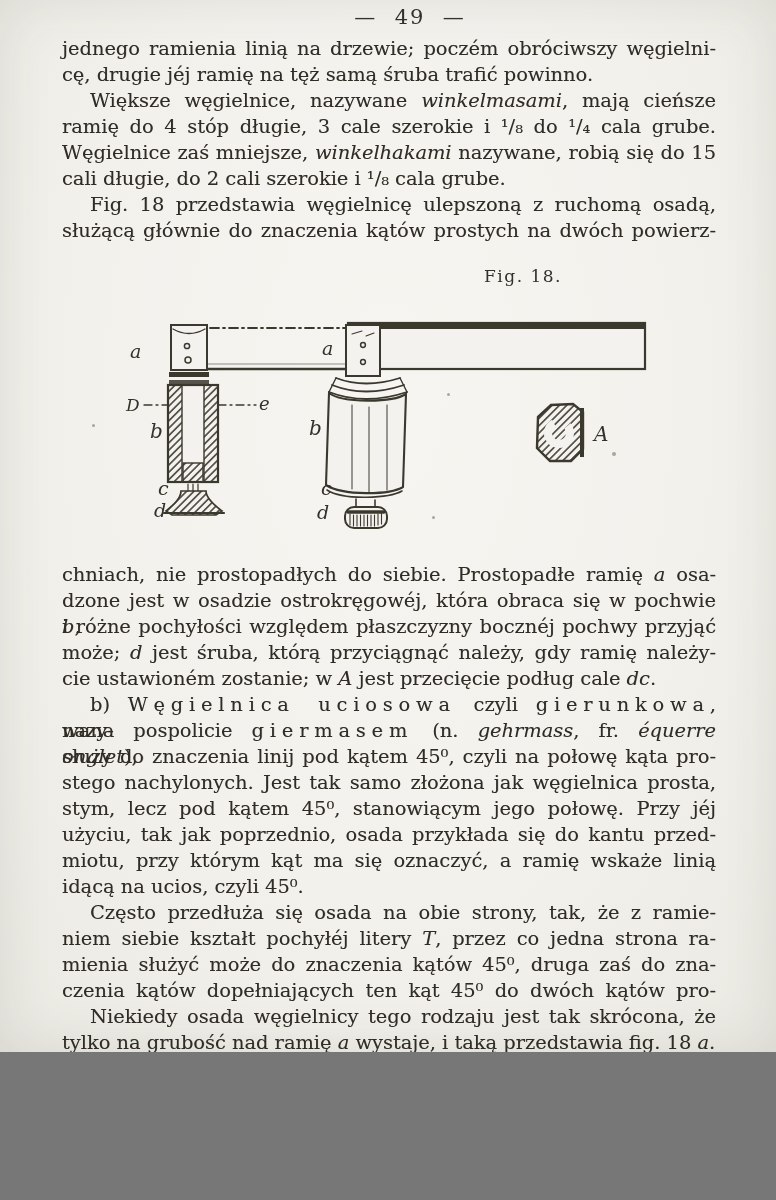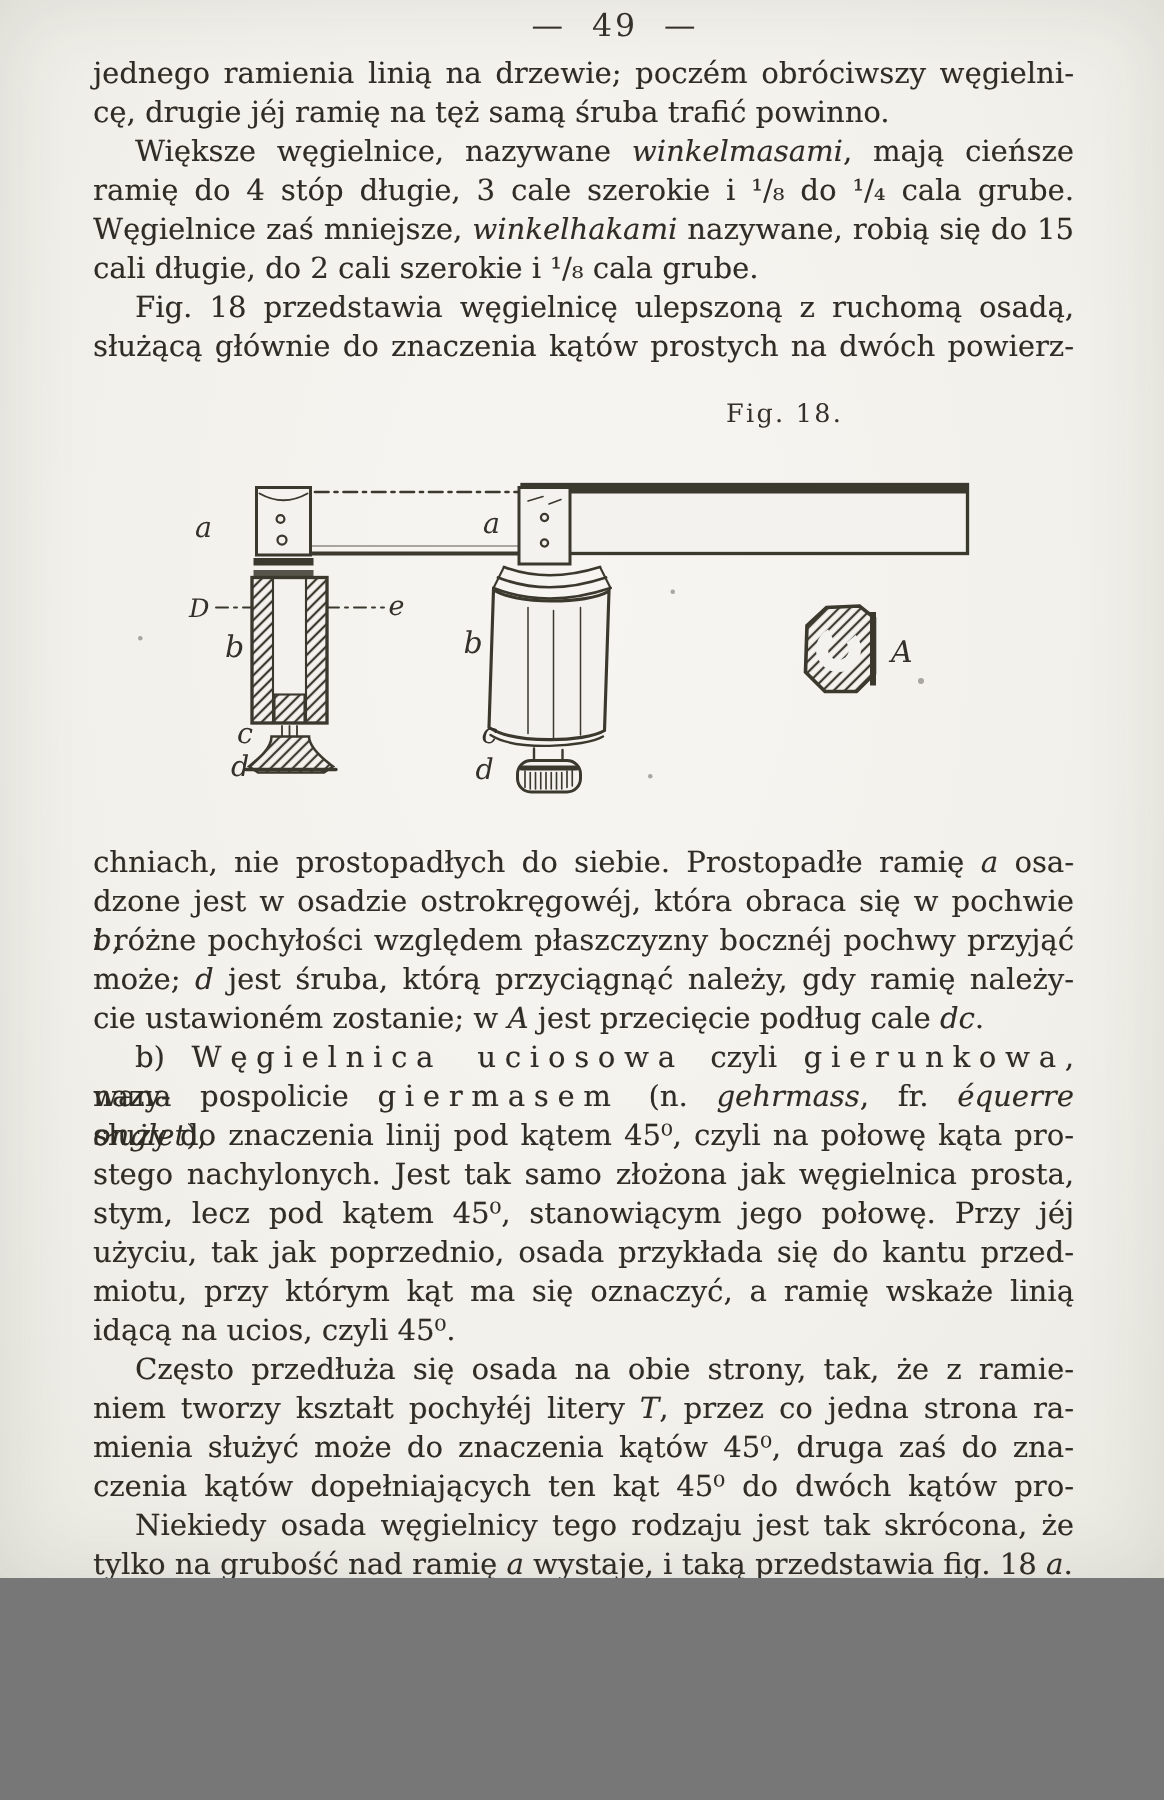--- a/index.html
+++ b/index.html
@@ -155,21 +155,21 @@
       <div class="line end"><span class="seg-n">cie ustawioném zostanie; w </span><span class="seg-i">A</span><span class="seg-n"> jest przecięcie podług cale </span><span class="seg-i">dc</span><span class="seg-n">.</span></div>
       <div class="line ind"><span class="seg-n">b) </span><span class="seg-sp">Węgielnica uciosowa</span><span class="seg-n"> czyli </span><span class="seg-sp">gierunkowa</span><span class="seg-n">, nazy-</span></div>
       <div class="line"><span class="seg-n">wana pospolicie </span><span class="seg-sp">giermasem</span><span class="seg-n"> (n. </span><span class="seg-i">gehrmass</span><span class="seg-n">, fr. </span><span class="seg-i">équerre onglet</span><span class="seg-n">),</span></div>
       <div class="line"><span class="seg-n">służy do znaczenia linij pod kątem 45⁰, czyli na połowę kąta pro-</span></div>
       <div class="line"><span class="seg-n">stego nachylonych. Jest tak samo złożona jak węgielnica prosta,</span></div>
       <div class="line"><span class="seg-n">stym, lecz pod kątem 45⁰, stanowiącym jego połowę. Przy jéj</span></div>
       <div class="line"><span class="seg-n">użyciu, tak jak poprzednio, osada przykłada się do kantu przed-</span></div>
       <div class="line"><span class="seg-n">miotu, przy którym kąt ma się oznaczyć, a ramię wskaże linią</span></div>
       <div class="line end"><span class="seg-n">idącą na ucios, czyli 45⁰.</span></div>
       <div class="line ind"><span class="seg-n">Często przedłuża się osada na obie strony, tak, że z ramie-</span></div>
-      <div class="line"><span class="seg-n">niem tworzy kształt pochyłéj litery </span><span class="seg-i">T</span><span class="seg-n">, przez co jedna strona ra-</span></div>
+      <div class="line"><span class="seg-n">niem siebie kształt pochyłéj litery </span><span class="seg-i">T</span><span class="seg-n">, przez co jedna strona ra-</span></div>
       <div class="line"><span class="seg-n">mienia służyć może do znaczenia kątów 45⁰, druga zaś do zna-</span></div>
       <div class="line"><span class="seg-n">czenia kątów dopełniających ten kąt 45⁰ do dwóch kątów pro-</span></div>
       <div class="line ind"><span class="seg-n">Niekiedy osada węgielnicy tego rodzaju jest tak skrócona, że</span></div>
       <div class="line end"><span class="seg-n">tylko na grubość nad ramię </span><span class="seg-i">a</span><span class="seg-n"> wystaje, i taką przedstawia fig. 18 </span><span class="seg-i">a</span><span class="seg-n">.</span></div>
       <div class="line ind"><span class="seg-n">c) </span><span class="seg-sp">Węgielnica ośmiokątna</span><span class="seg-n"> (n. </span><span class="seg-i">achtkante</span><span class="seg-n">) podobna jest</span></div>
       <div class="line"><span class="seg-n">zupełnie do poprzednich, tylko że u niéj osada z ramieniem złą-</span></div>
     </div>
 
   <div class="watermark"></div>
 

